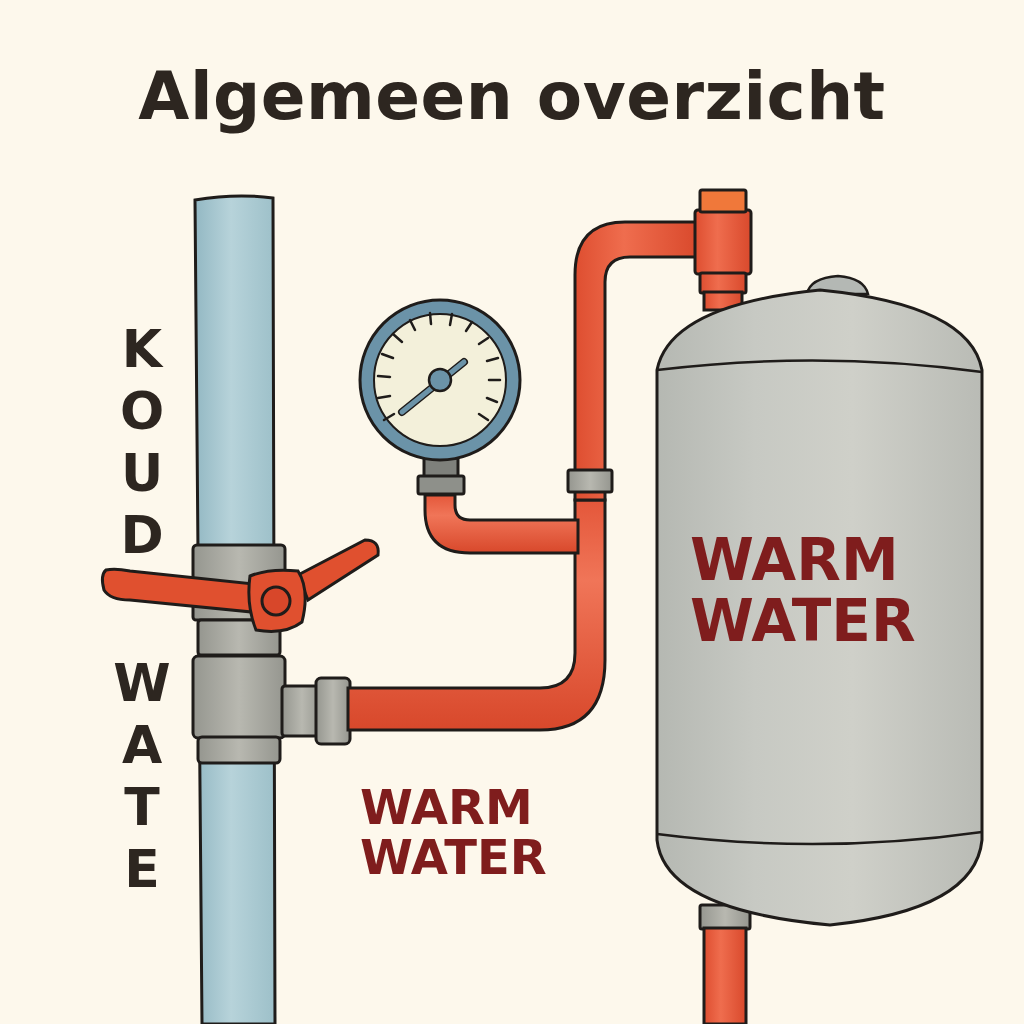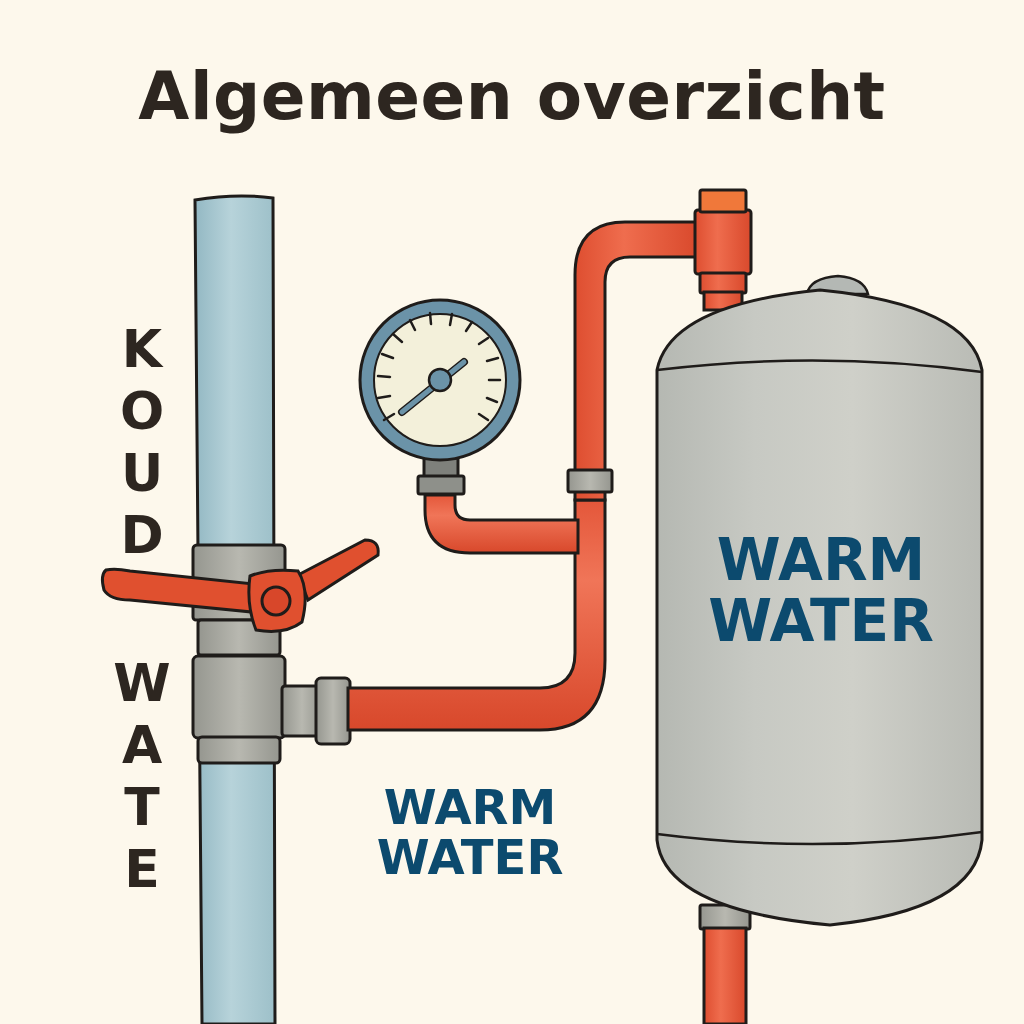--- a/index.html
+++ b/index.html
@@ -17,22 +17,22 @@
       font-family: "DejaVu Sans", sans-serif;
     }
     .vlabel {
       position: absolute; left: 112px; width: 60px;
       font-size: 52px; font-weight: bold; color: #2d2620;
       text-align: center; line-height: 62px;
       font-family: "DejaVu Sans", sans-serif;
     }
     .vlabel span { display: block; }
     .lbl {
-      position: absolute; font-weight: bold; color: #0c4a6e;
-      text-align: center; font-family: "DejaVu Sans", sans-serif;
+      position: absolute; font-weight: bold; color: #7f1d1d;
+      font-family: "DejaVu Sans", sans-serif;
       line-height: 1.05;
     }
     .lbl span { display: block; }
   </style>
 </head>
 <body>
 
 <div class="title">Algemeen overzicht</div>
 
 <svg class="scene" viewBox="0 0 1024 1024" xmlns="http://www.w3.org/2000/svg">

